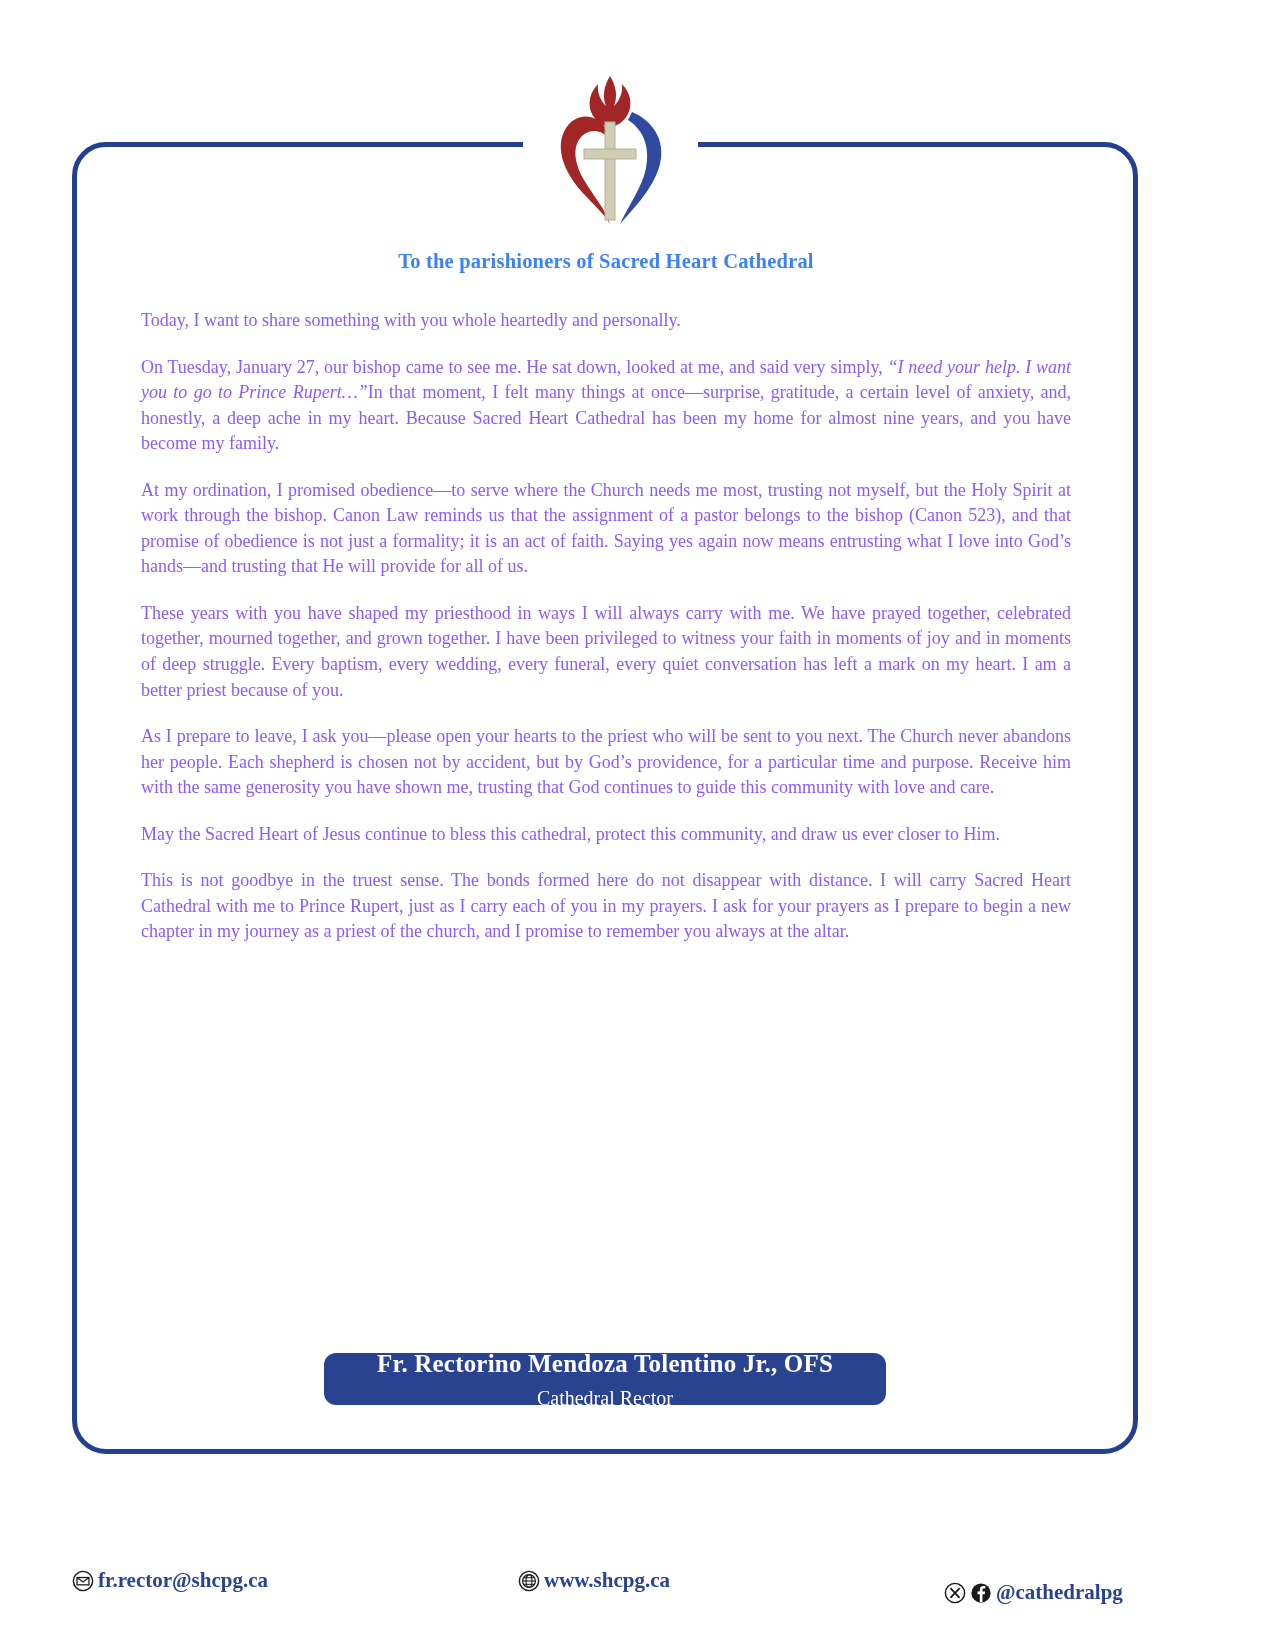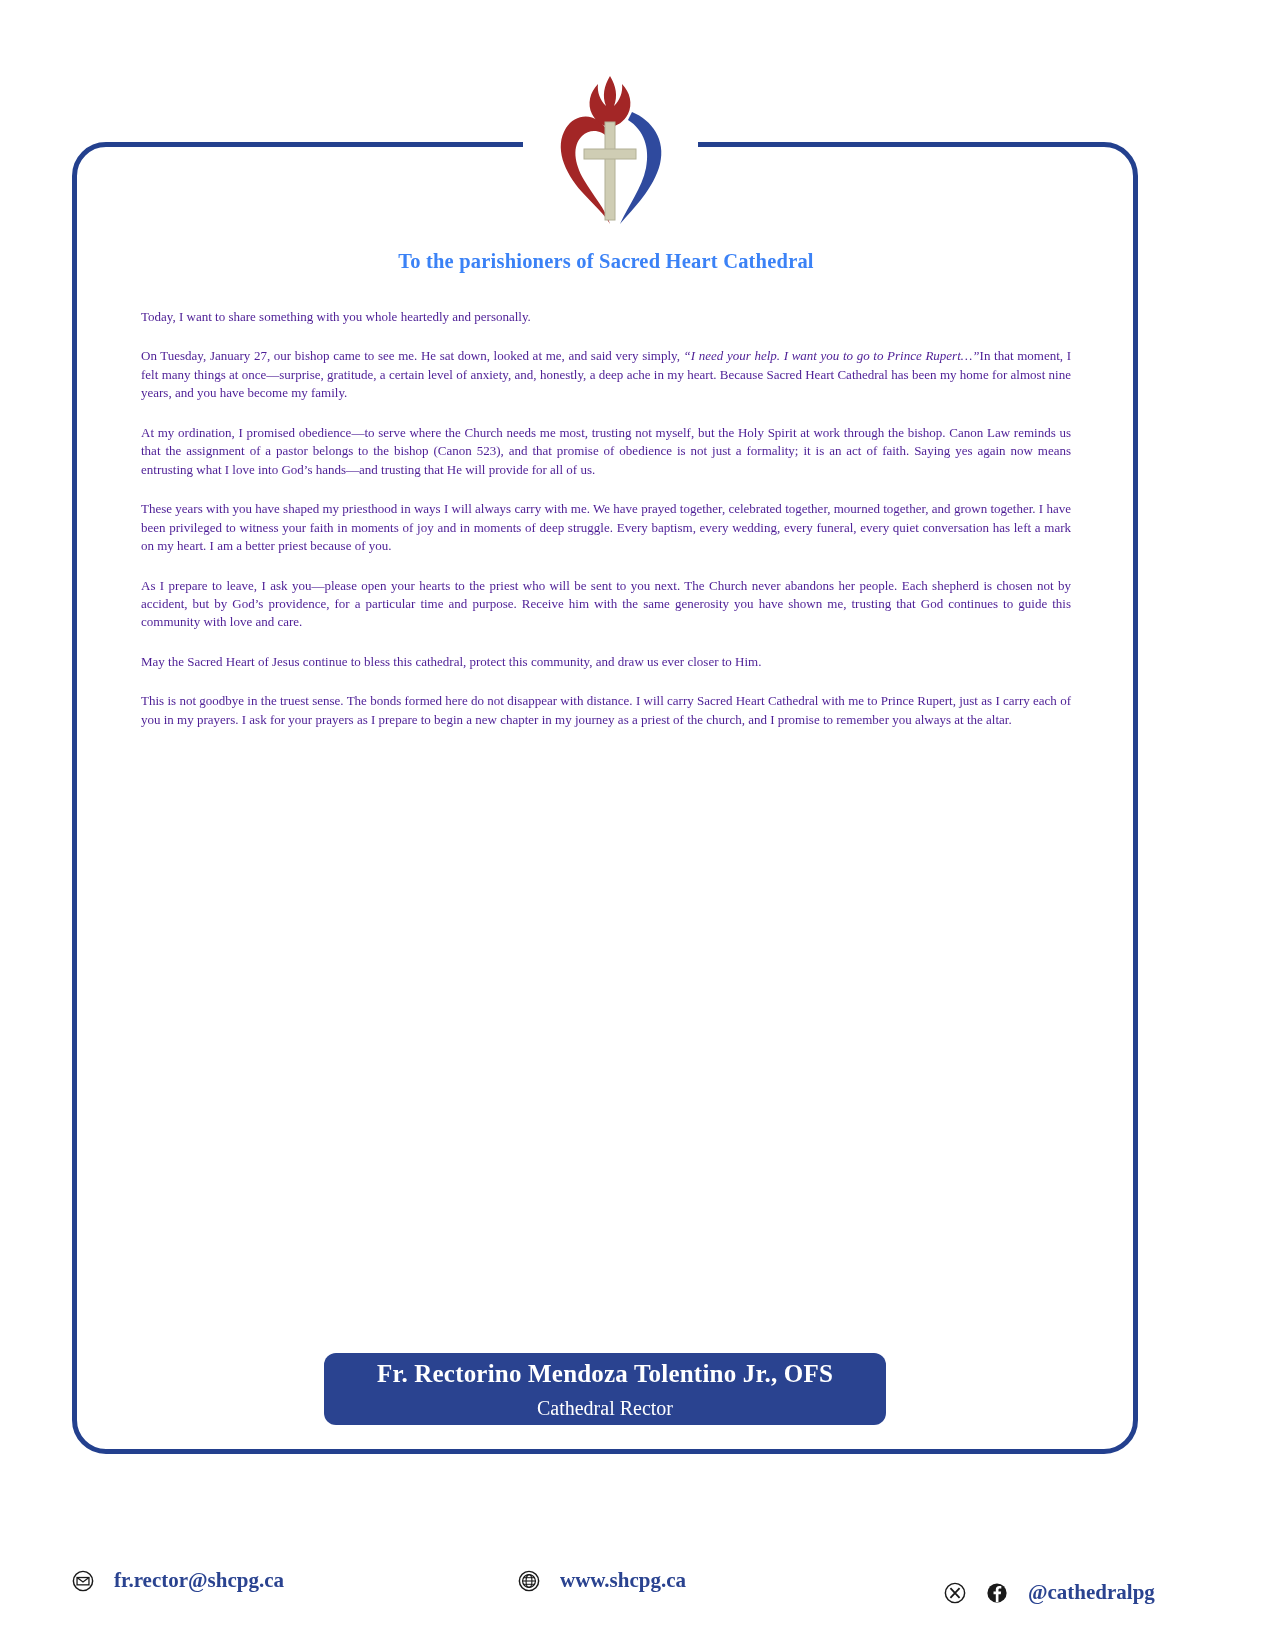--- a/index.html
+++ b/index.html
@@ -61,39 +61,39 @@
   #letter-title {
     text-align: center;
     font-weight: bold;
     font-size: 20.5px;
     color: #3b82f6;
     letter-spacing: 0.2px;
     margin-bottom: 35px;
   }
 
   .para {
-    font-size: 13px;
+    font-size: 18px;
     line-height: 1.42;
-    color: #4c1d95;
+    color: #8b5cf6;
     text-align: justify;
     text-justify: inter-word;
     margin-bottom: 21px;
   }
   .para:last-child { margin-bottom: 0; }
   .para.noj { text-align: left; }
 
   .quote { font-style: italic; }
 
   
   #signature-banner {
     position: absolute;
     left: 324px;
     top: 1353px;
     width: 562px;
-    height: 72px;
+    height: 52px;
     background: #2a4390;
     border-radius: 12px;
     color: #ffffff;
     display: flex;
     flex-direction: column;
     align-items: center;
     justify-content: center;
     padding-top: 2px;
   }
   #signature-name {
@@ -114,21 +114,21 @@
     position: absolute;
     left: 0;
     top: 1568px;
     width: 1275px;
     height: 46px;
   }
   .contact {
     position: absolute;
     display: flex;
     align-items: center;
-    gap: 20px;
+    gap: 4px;
     color: #2a4390;
     font-weight: bold;
     font-size: 21px;
     white-space: nowrap;
   }
   #contact-email  { left: 72px;  top: 0; }
   #contact-web    { left: 518px; top: 0; }
   #contact-social { left: 944px; top: 12px; }
 
   .ico { display: inline-block; width: 22px; height: 22px; flex: 0 0 auto; }

